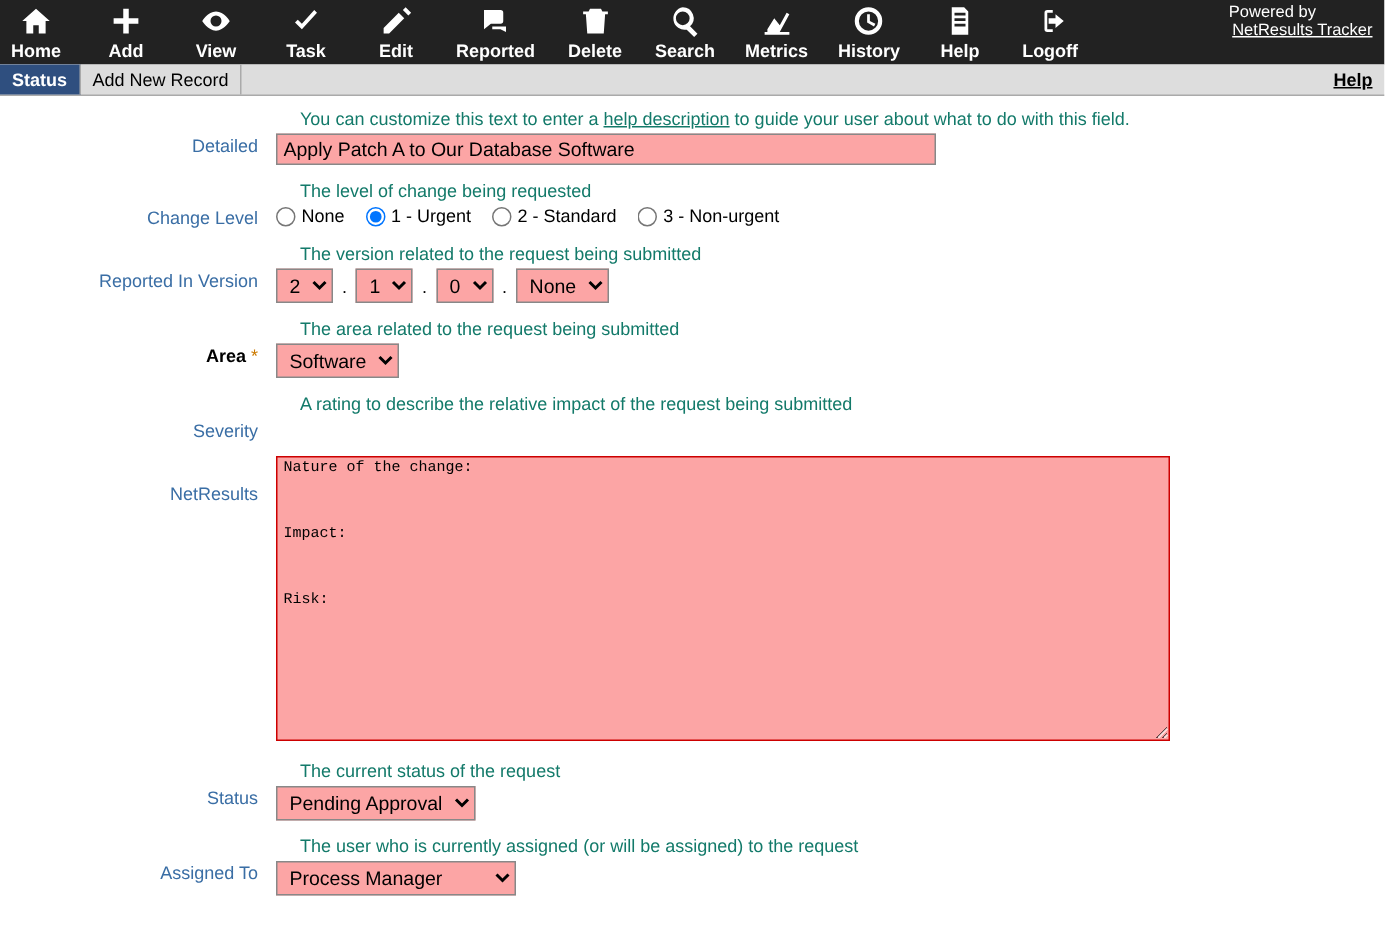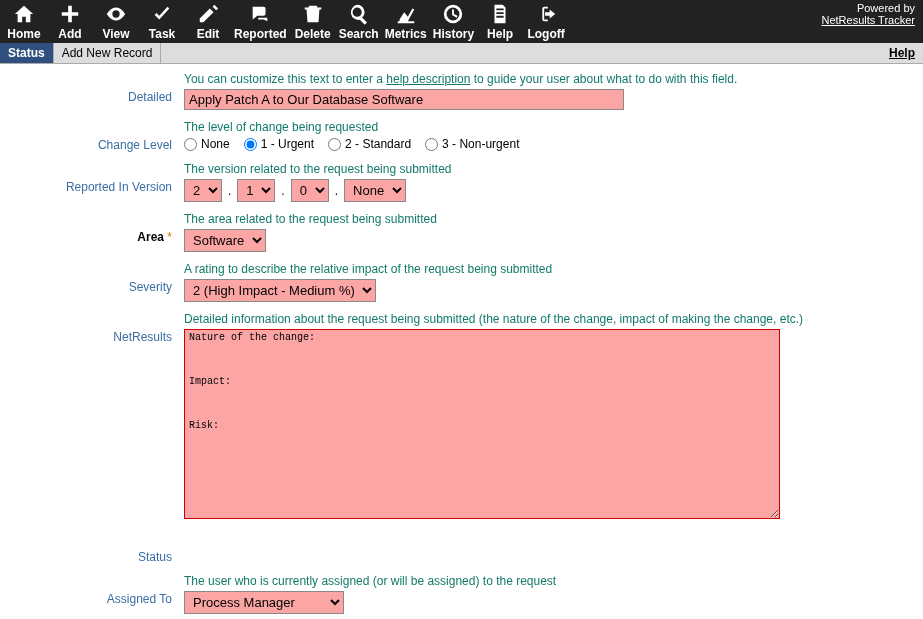--- a/index.html
+++ b/index.html
@@ -1,35 +1,35 @@
 <!DOCTYPE html>
 <html><head>
 <meta charset="utf-8">
 <style>
 * { box-sizing: border-box; margin: 0; padding: 0; }
 body { font-family: Arial, Helvetica, sans-serif; font-size: 12px; background: #fff; width: 923px; }
 .toolbar { background: #222; color: #fff; display: flex; align-items: flex-start; padding: 2px 8px 2px 4px; }
-.tb-items { display: flex; gap: 6px; }
+.tb-items { display: flex; gap: 20px; }
 .tb-item { display: flex; flex-direction: column; align-items: center; cursor: pointer; min-width: 40px; }
 .tb-item .icon { width: 24px; height: 24px; display: flex; align-items: center; justify-content: center; }
 .tb-item .icon svg { fill: #fff; width: 22px; height: 22px; }
 .tb-item .lbl { font-size: 12px; font-weight: bold; color: #fff; margin-top: 1px; }
-.tb-right { margin-left: auto; text-align: right; font-size: 11px; }
+.tb-right { margin-left: auto; text-align: center; font-size: 11px; }
 .tb-right a { color: #fff; text-decoration: underline; margin-left: 40px; }
 .subbar { background: #ddd; display: flex; align-items: center; border-bottom: 1px solid #aaa; font-size: 12px; }
 .tab { padding: 3px 8px; border-right: 1px solid #aaa; cursor: pointer; }
 .tab.active { background: #2f4f7f; color: #fff; font-weight: bold; }
 .subbar .help { margin-left: auto; padding: 3px 8px; font-weight: bold; text-decoration: underline; cursor: pointer; }
 .form-area { padding: 8px 6px 12px 6px; }
 .row { display: flex; align-items: flex-start; margin-bottom: 10px; }
 .label-col { width: 178px; text-align: right; padding-right: 12px; color: #3a6ea5; padding-top: 18px; }
 .label-req { color: #000000; font-weight: bold; }
 .req-star { color: #cc7a00; }
 .field-col { flex: 1; }
-.helptext { color: #137a6a; margin-bottom: 3px; }
+.helptext { color: #137a6a; margin-bottom: 3px; margin-left: 16px; }
 .helptext a { color: #137a6a; text-decoration: underline; }
 input[type=text], select, textarea { font-family: Arial, Helvetica, sans-serif; font-size: 13px; border: 1px solid #888; background: #fca5a5; padding: 2px 4px; }
 input[type=text].summary { width: 440px; }
 .radio-group { display: flex; gap: 14px; align-items: center; margin-top: 2px; }
 .radio-group label { display: flex; align-items: center; gap: 4px; cursor: pointer; }
 .version-group { display: flex; align-items: center; gap: 4px; }
 .version-group .dot { padding: 0 2px; }
 textarea.desc { width: 596px; height: 190px; border: 1px solid #c00; font-family: "Courier New", monospace; font-size: 10px; resize: both; }
 </style>
 </head>
@@ -207,42 +207,44 @@
     <div class="field-col">
       <div class="helptext">The area related to the request being submitted</div>
       <select><option>Software</option></select>
     </div>
   </div>
 
   <div class="row">
     <div class="label-col">Severity</div>
     <div class="field-col">
       <div class="helptext">A rating to describe the relative impact of the request being submitted</div>
-      <select><option>2 (High Impact - Medium %)</option></select>
     </div>
   </div>
 
   <div class="row">
     <div class="label-col">NetResults</div>
     <div class="field-col">
-      <div class="helptext">Detailed information about the request being submitted (the nature of the change, impact of making the change, etc.)</div>
       <textarea class="desc" style="">Nature of the change:
 
 
 
 Impact:
 
 
 
 Risk:</textarea>
     </div>
   </div>
 
   <div class="row">
     <div class="label-col">Status</div>
+    <div class="field-col">
+      <div class="helptext">The current status of the request</div>
+      <select><option>Pending Approval</option></select>
+    </div>
   </div>
 
   <div class="row">
     <div class="label-col">Assigned To</div>
     <div class="field-col">
       <div class="helptext">The user who is currently assigned (or will be assigned) to the request</div>
       <select style="min-width:160px"><option>Process Manager</option></select>
     </div>
   </div>
 

